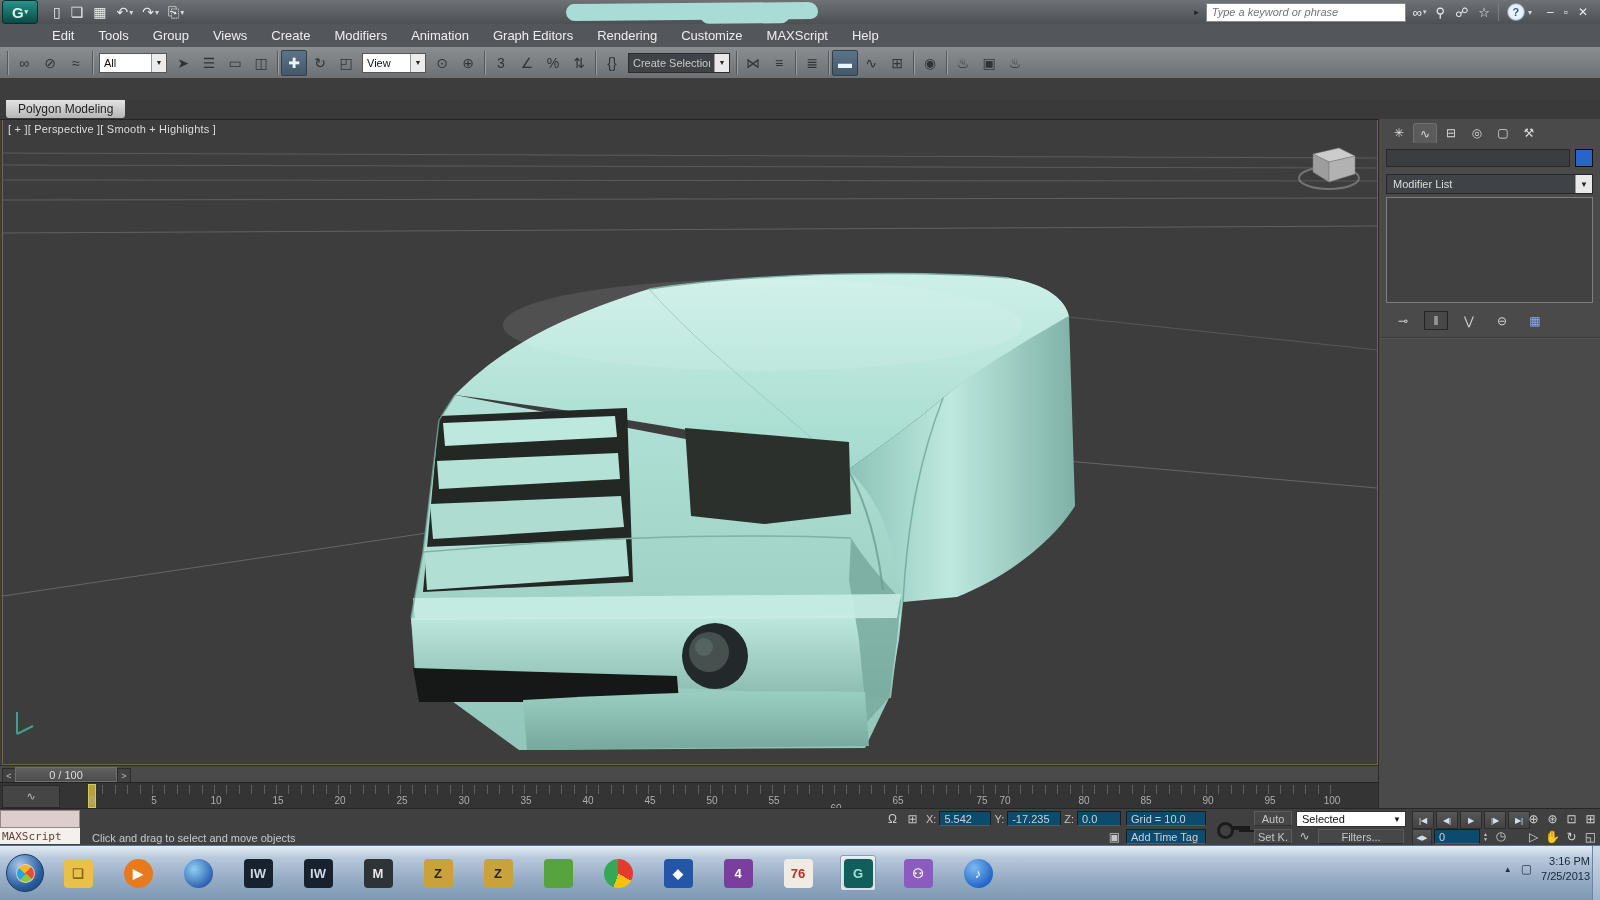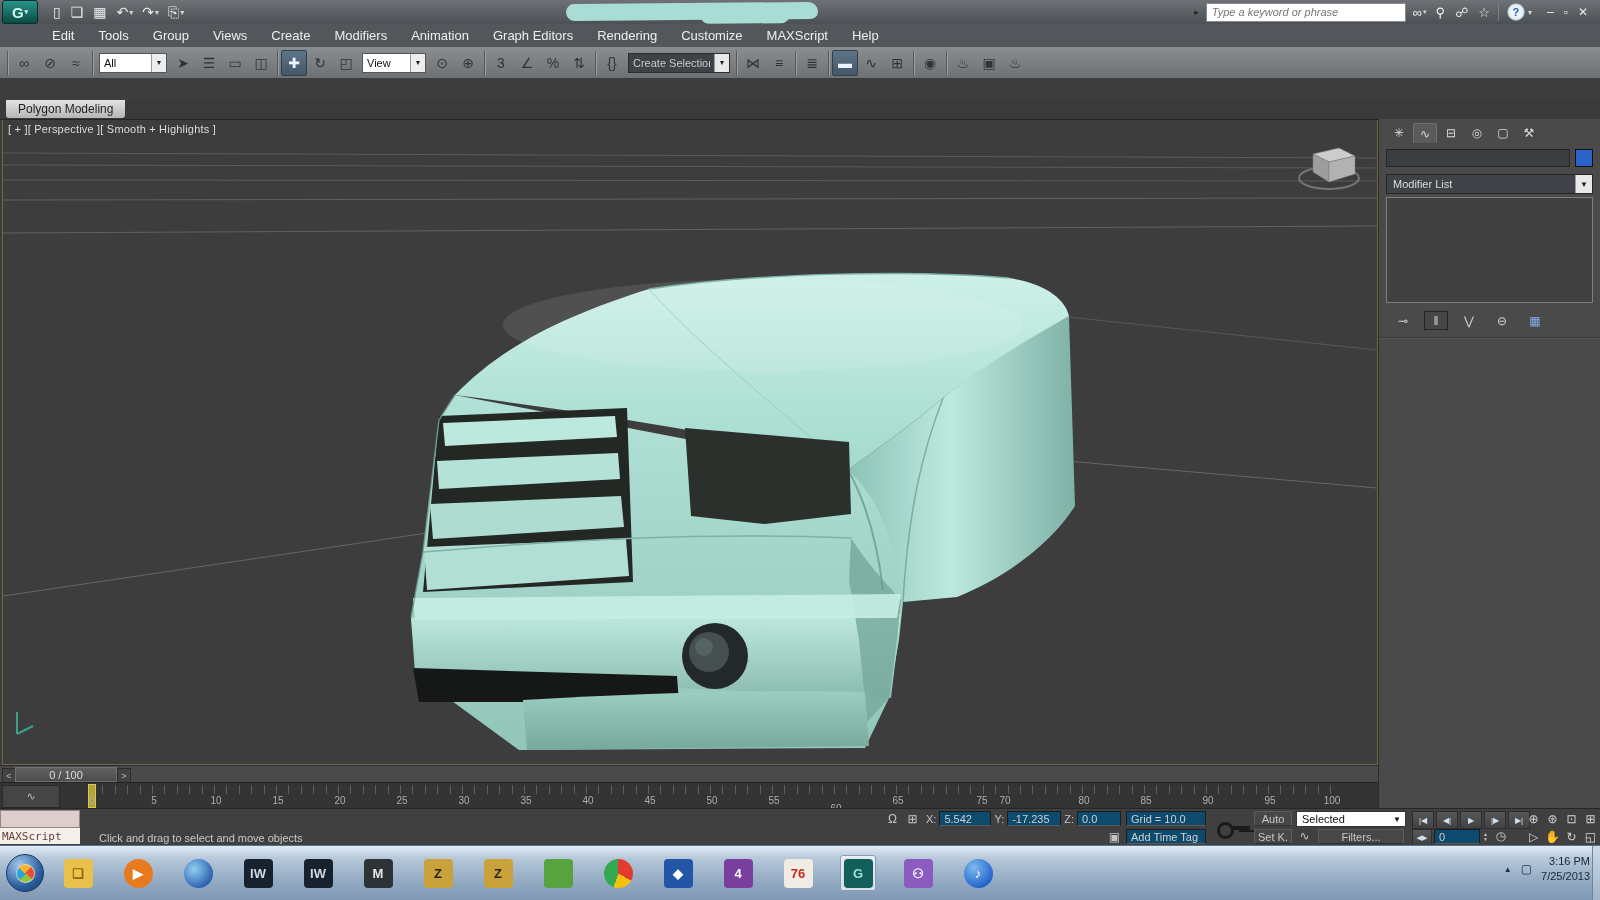--- a/index.html
+++ b/index.html
@@ -119,21 +119,21 @@
 
   
   .statusbar{position:absolute;left:0;top:808px;width:1600px;height:37px;background:#404040;
     border-top:1px solid #262626;z-index:4;font-size:11px;}
   .mxs-pink{position:absolute;left:0;top:1px;width:78px;height:16px;background:#ddcdcd;border:1px solid #97887f;}
   .mxs-white{position:absolute;left:0;top:19px;width:78px;height:16px;background:#f4f0ec;
     color:#6a4036;font-family:"DejaVu Sans Mono",monospace;font-size:11px;display:flex;
     align-items:center;padding-left:2px;overflow:hidden;}
   .statusline{position:absolute;left:84px;top:2px;width:794px;height:15px;background:#3a3a3a;
     border:1px solid #2b2b2b;color:#c7c7c7;display:flex;align-items:center;padding-left:7px;}
-  .promptline{position:absolute;left:92px;top:20px;width:1016px;height:17px;color:#c7c7c7;
+  .promptline{position:absolute;left:85px;top:20px;width:1016px;height:17px;color:#c7c7c7;
     display:flex;align-items:center;padding-left:7px;}
   .miniico{position:absolute;width:17px;height:16px;display:flex;align-items:center;
     justify-content:center;color:#c4c4c4;font-size:12px;}
   .field{background:#0c4a6e;border:1px solid #1d1d1d;border-bottom-color:#5a5a5a;color:#cfcfcf;
     height:15px;display:flex;align-items:center;padding-left:4px;box-sizing:border-box;}
   .coords{position:absolute;left:926px;top:2px;display:flex;align-items:center;gap:3px;color:#c2c2c2;}
   .gridbox{position:absolute;left:1126px;top:2px;width:80px;}
   .timetag{position:absolute;left:1126px;top:20px;width:80px;}
   .keyicon{position:absolute;left:1216px;top:11px;width:36px;height:18px;}
   .keyicon:before{content:"";position:absolute;left:1px;top:2px;width:11px;height:11px;

